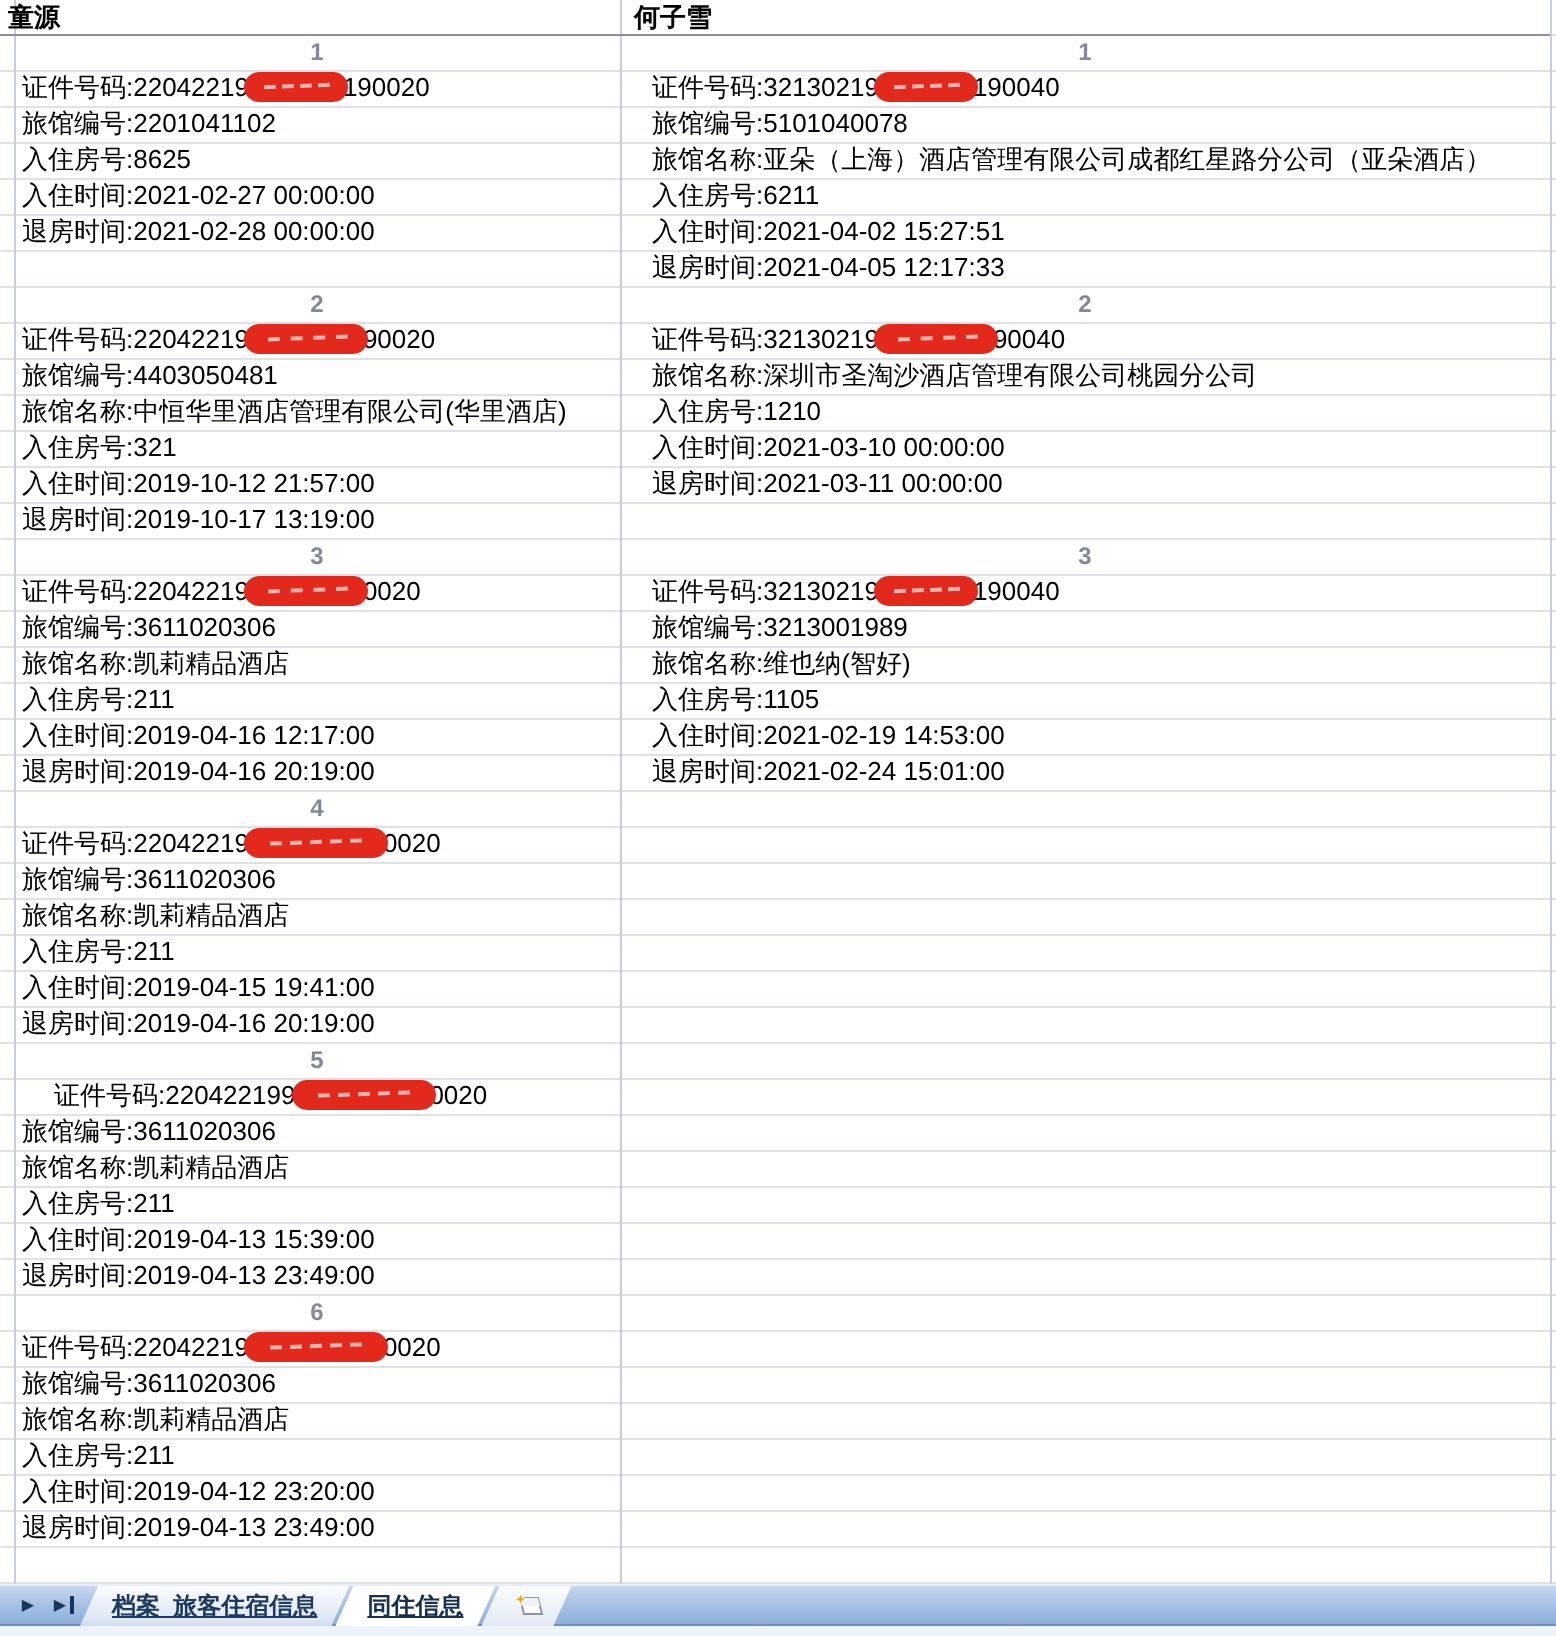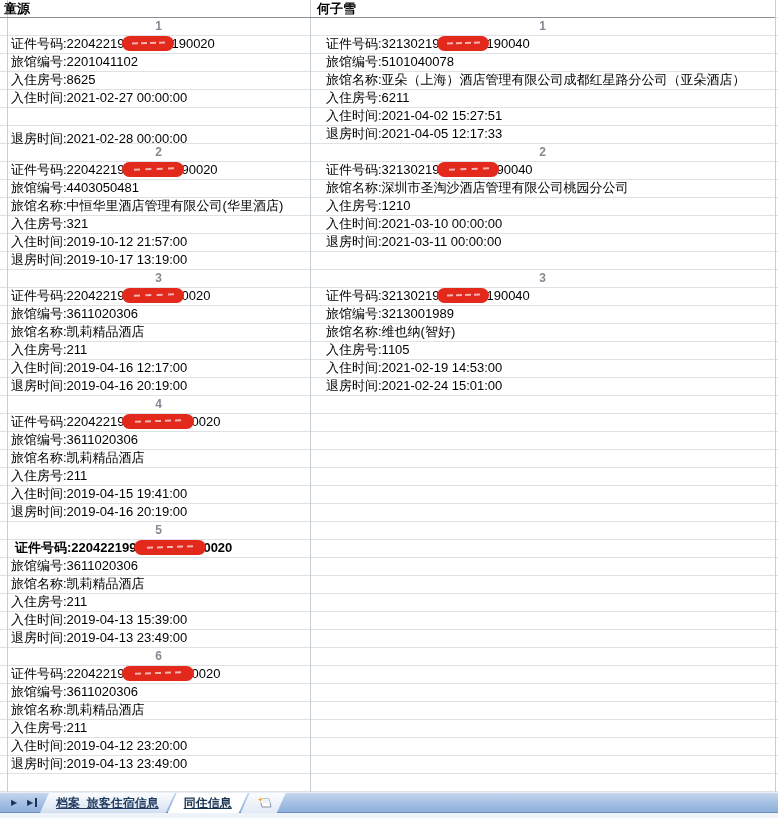--- a/index.html
+++ b/index.html
@@ -81,21 +81,21 @@
     <div class="header-line"></div>
     <div class="col-header" style="left:4px;">童源</div>
     <div class="col-header" style="left:317px;">何子雪</div>
 
   <div class="record" style="left: 7px; top: 17px; width: 303px;">
         <div class="rec-num">1</div>
         <div class="rec-row" style="padding-left: 4px;"><span>证件号码:22042219</span><span class="pill" style="width: 52px;"></span><span>190020</span></div>
         <div class="rec-row" style="padding-left: 4px;">旅馆编号:2201041102</div>
         <div class="rec-row" style="padding-left: 4px;">入住房号:8625</div>
         <div class="rec-row" style="padding-left: 4px;">入住时间:2021-02-27 00:00:00</div>
-        <div class="rec-row" style="padding-left: 4px; margin-top: 23px;">退房时间:2021-02-28 00:00:00</div>
+        <div class="rec-row" style="padding-left: 4px;">退房时间:2021-02-28 00:00:00</div>
       </div>
       <div class="record" style="left: 7px; top: 143px; width: 303px;">
         <div class="rec-num">2</div>
         <div class="rec-row" style="padding-left: 4px;"><span>证件号码:22042219</span><span class="pill" style="width: 62px;"></span><span>90020</span></div>
         <div class="rec-row" style="padding-left: 4px;">旅馆编号:4403050481</div>
         <div class="rec-row" style="padding-left: 4px;">旅馆名称:中恒华里酒店管理有限公司(华里酒店)</div>
         <div class="rec-row" style="padding-left: 4px;">入住房号:321</div>
         <div class="rec-row" style="padding-left: 4px;">入住时间:2019-10-12 21:57:00</div>
         <div class="rec-row" style="padding-left: 4px;">退房时间:2019-10-17 13:19:00</div>
       </div>
@@ -112,21 +112,21 @@
         <div class="rec-num">4</div>
         <div class="rec-row" style="padding-left: 4px;"><span>证件号码:22042219</span><span class="pill" style="width: 72px;"></span><span>0020</span></div>
         <div class="rec-row" style="padding-left: 4px;">旅馆编号:3611020306</div>
         <div class="rec-row" style="padding-left: 4px;">旅馆名称:凯莉精品酒店</div>
         <div class="rec-row" style="padding-left: 4px;">入住房号:211</div>
         <div class="rec-row" style="padding-left: 4px;">入住时间:2019-04-15 19:41:00</div>
         <div class="rec-row" style="padding-left: 4px;">退房时间:2019-04-16 20:19:00</div>
       </div>
       <div class="record" style="left: 7px; top: 521px; width: 303px;">
         <div class="rec-num">5</div>
-        <div class="rec-row" style="padding-left: 8px; font-weight: bold;"><span>证件号码:220422199</span><span class="pill" style="width: 72px;"></span><span>0020</span></div>
+        <div class="rec-row" style="padding-left: 20px;"><span>证件号码:220422199</span><span class="pill" style="width: 72px;"></span><span>0020</span></div>
         <div class="rec-row" style="padding-left: 4px;">旅馆编号:3611020306</div>
         <div class="rec-row" style="padding-left: 4px;">旅馆名称:凯莉精品酒店</div>
         <div class="rec-row" style="padding-left: 4px;">入住房号:211</div>
         <div class="rec-row" style="padding-left: 4px;">入住时间:2019-04-13 15:39:00</div>
         <div class="rec-row" style="padding-left: 4px;">退房时间:2019-04-13 23:49:00</div>
       </div>
       <div class="record" style="left: 7px; top: 647px; width: 303px;">
         <div class="rec-num">6</div>
         <div class="rec-row" style="padding-left: 4px;"><span>证件号码:22042219</span><span class="pill" style="width: 72px;"></span><span>0020</span></div>
         <div class="rec-row" style="padding-left: 4px;">旅馆编号:3611020306</div>

